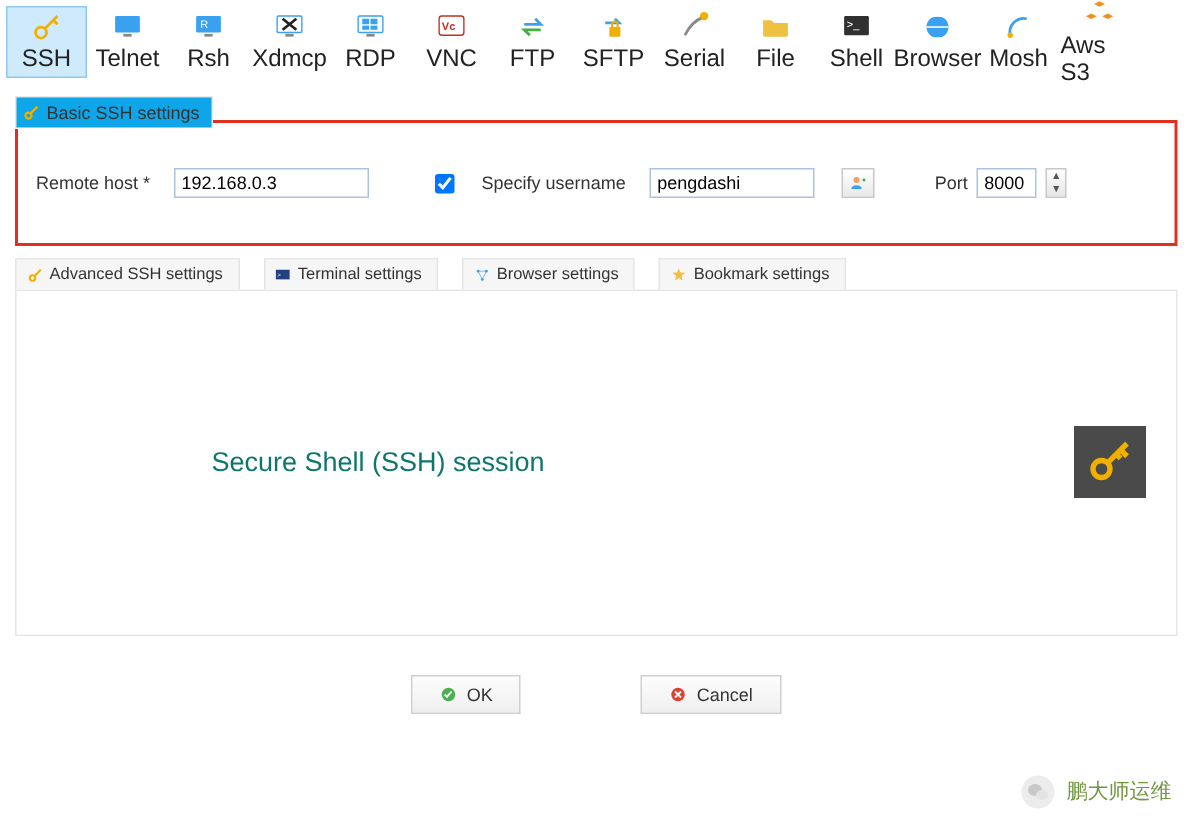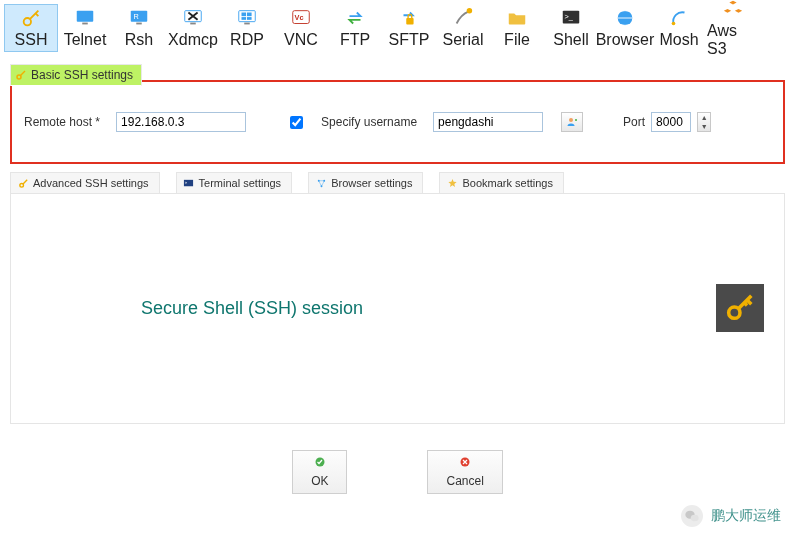--- a/index.html
+++ b/index.html
@@ -50,21 +50,21 @@
   .basic-panel {
     margin: 28px 10px 6px 10px;
     border: 2px solid #e03020;
     position: relative;
     padding: 30px 12px 30px 12px;
   }
   .basic-tab {
     position: absolute;
     top: -18px;
     left: -2px;
-    background: #bef264;
+    background: #0ea5e9;
     border: 1px solid #e8e8e8;
     border-bottom: 1px solid #fff;
     padding: 3px 8px 3px 4px;
     display: flex;
     align-items: center;
     gap: 4px;
     z-index: 2;
   }
   .basic-row {
     display: flex;
@@ -167,30 +167,29 @@
   }
   .btn {
     border: 1px solid #cfcfcf;
     background: linear-gradient(#fdfdfd,#efefef);
     padding: 5px 18px;
     display: flex;
     align-items: center;
     gap: 6px;
     font-size: 12px;
     cursor: pointer;
-    flex-direction: column;
   }
   .watermark {
     position: absolute;
     right: 14px;
-    bottom: 18px;
+    bottom: 6px;
     display: flex;
     align-items: center;
     gap: 8px;
-    color: #0f766e;
+    color: #4d7c0f;
     font-size: 14px;
     opacity: .8;
   }
   .wm-ic {
     width: 22px; height: 22px; border-radius: 50%;
     background: #e8e8e8;
     display:flex;align-items:center;justify-content:center;
     color:#888;font-size:14px;
   }
   

